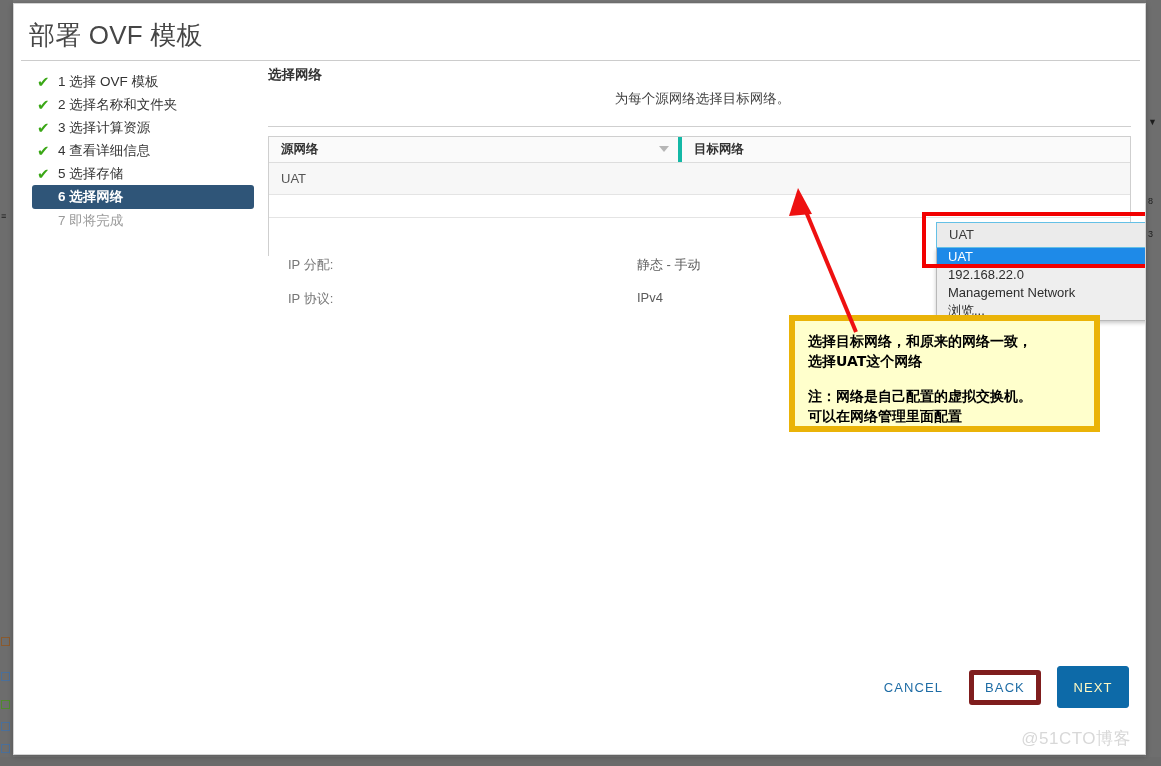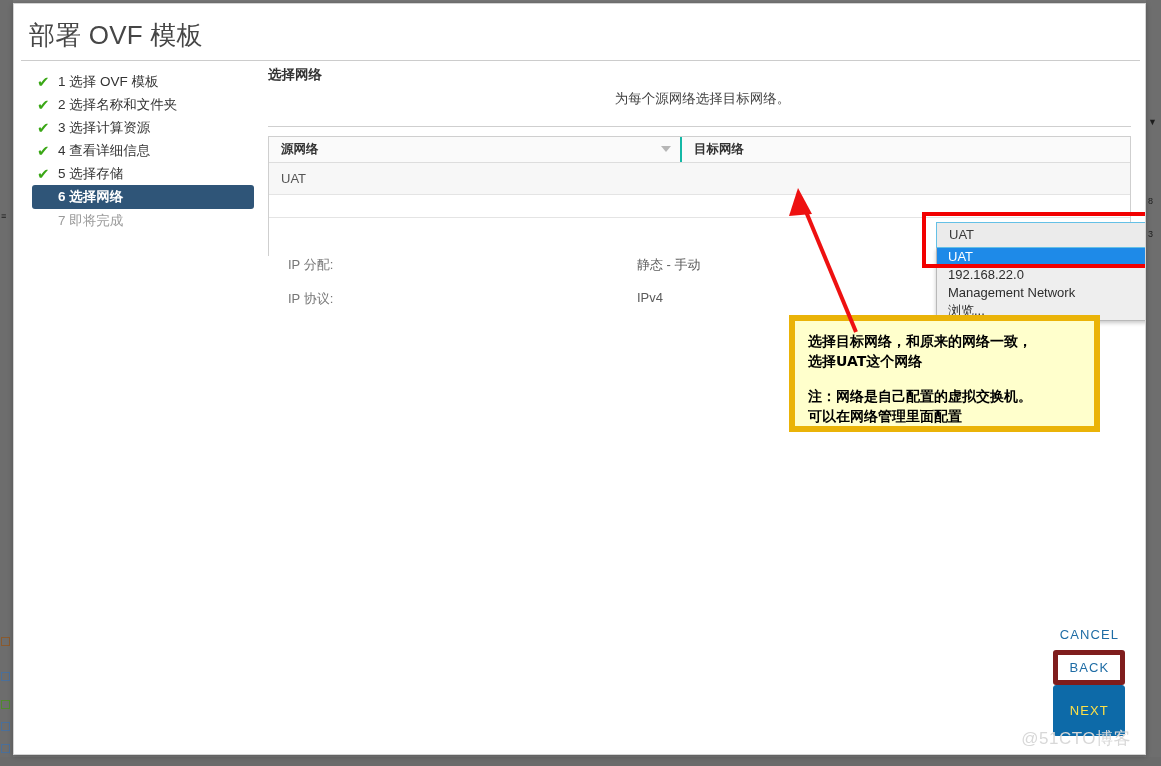--- a/index.html
+++ b/index.html
@@ -177,21 +177,21 @@
   }
   .net-head .th {
     font-size: 12.5px;
     font-weight: bold;
     color: #333333;
     line-height: 25px;
     padding-left: 12px;
     box-sizing: border-box;
     position: relative;
   }
-  .th-src { width: 413px; border-right: 2px solid #14b8a6; }
+  .th-src { width: 413px; border-right: 4px solid #14b8a6; }
   .th-dst { width: 448px; }
   .filter-icon {
     position: absolute;
     right: 9px;
     top: 9px;
     width: 0; height: 0;
     border-left: 5px solid transparent;
     border-right: 5px solid transparent;
     border-top: 6px solid #b6b6b6;
   }
@@ -328,25 +328,24 @@
     font-weight: bold;
     font-family: "DejaVu Sans", "Liberation Sans", sans-serif;
     white-space: pre-line;
   }
   .callout p.gap { margin-top: 15px; }
 
   
   .footer {
     position: absolute;
     right: 16px;
-    bottom: 18px;
+    bottom: 46px;
     display: flex;
     align-items: center;
-    gap: 0;
-    flex-direction: column;
+    gap: 16px;
   }
   .btn {
     font-family: "Liberation Sans", sans-serif;
     font-size: 13px;
     letter-spacing: 1.1px;
     cursor: pointer;
     box-sizing: border-box;
   }
   .btn-cancel {
     background: transparent;
@@ -359,23 +358,23 @@
     border: 5px solid #7f1d1d;
     border-radius: 3px;
     color: #1e6ca5;
     width: 72px;
     height: 35px;
   }
   .btn-next {
     background: #0d6aa8;
     border: 1px solid #0d6aa8;
     border-radius: 3px;
-    color: #fde047;
+    color: #fef9c3;
     width: 72px;
-    height: 51px;
+    height: 42px;
   }
 
   
   .watermark {
     position: absolute;
     right: 14px;
     bottom: 4px;
     font-size: 17px;
     color: #d8d8d8;
     letter-spacing: 0.5px;

